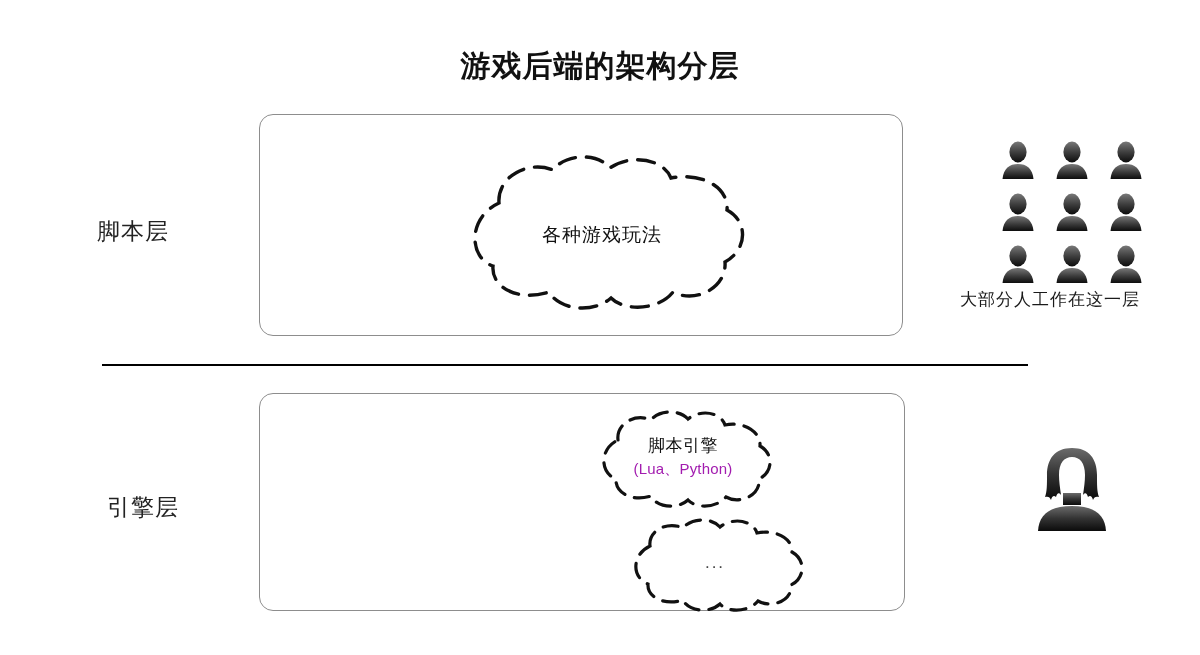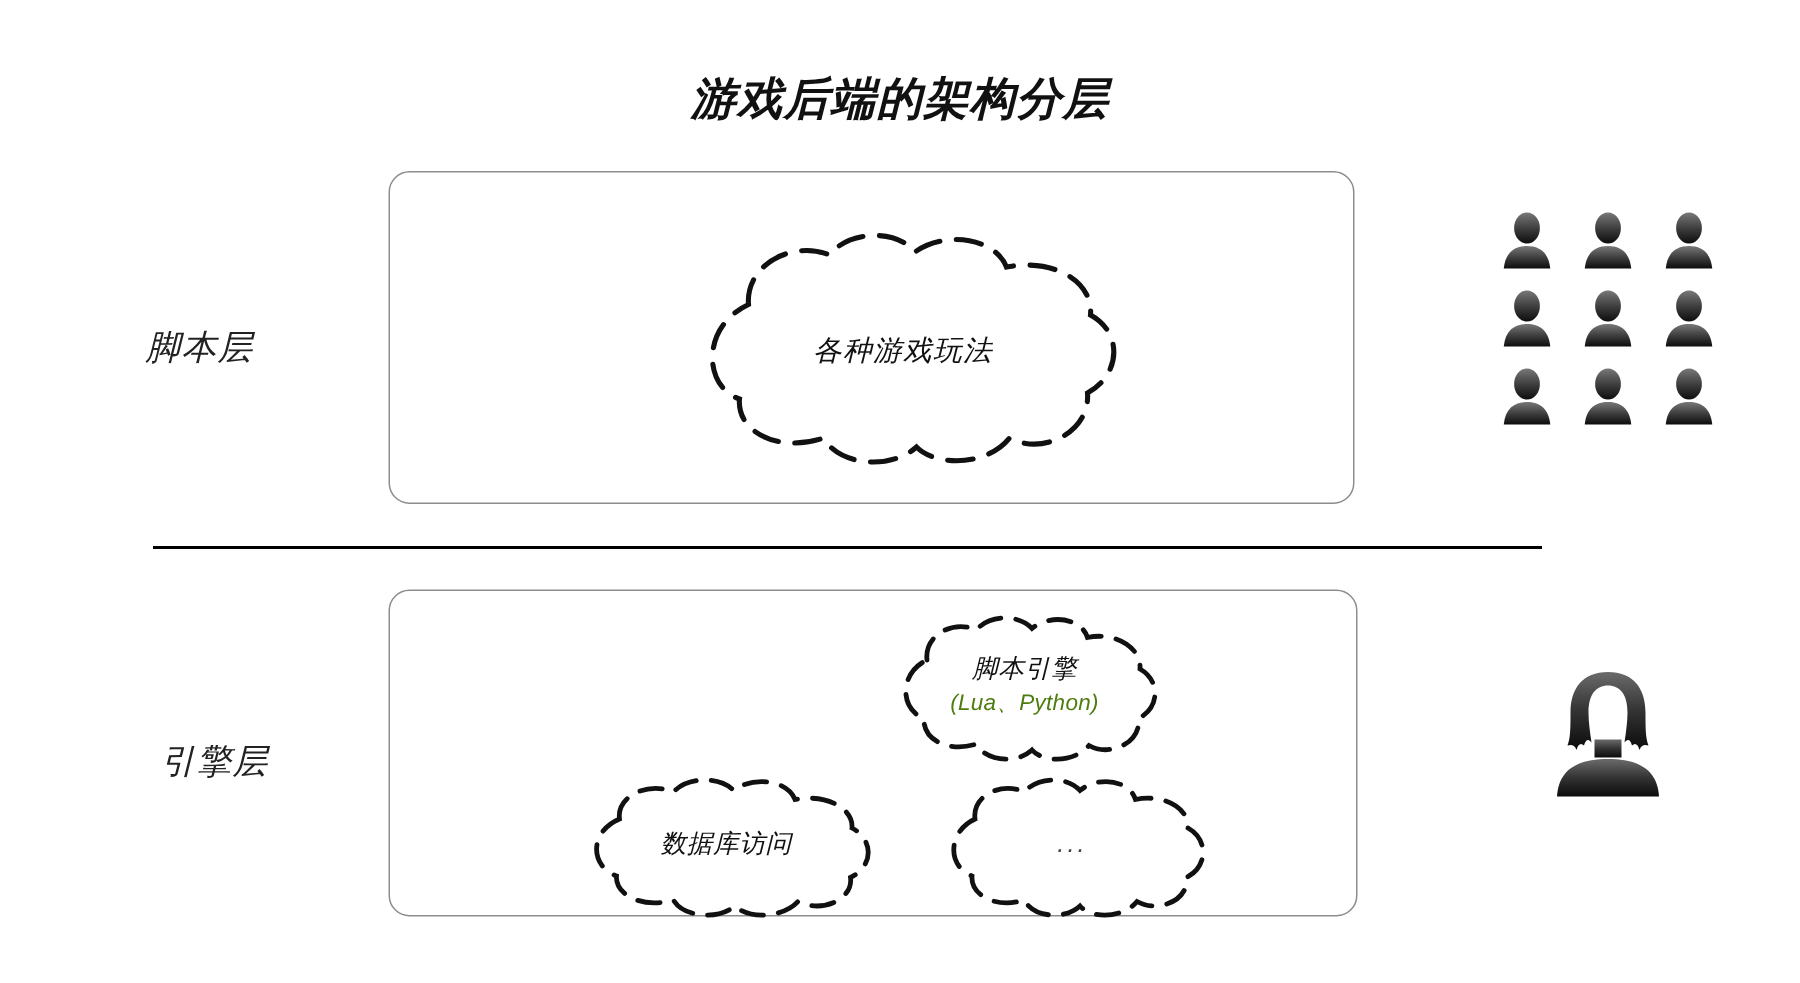--- a/index.html
+++ b/index.html
@@ -10,21 +10,20 @@
   body {
     font-family: "Liberation Sans", "DejaVu Sans", sans-serif;
     color: #1a1a1a;
   }
   #canvas {
     position: relative;
     width: 1200px;
     height: 655px;
     background: #ffffff;
     overflow: hidden;
-    font-style: italic;
   }
 
   
   #title {
     position: absolute;
     left: 0;
     top: 46px;
     width: 1200px;
     text-align: center;
     font-size: 30px;
@@ -79,21 +78,21 @@
     height: 100%;
     display: flex;
     flex-direction: column;
     align-items: center;
     justify-content: center;
     text-align: center;
     line-height: 1.42;
     pointer-events: none;
   }
   .cloud-text .l1 { font-size: 17px; color: #111111; letter-spacing: 0.5px; }
-  .cloud-text .l2 { font-size: 15px; color: #4d7c0f; letter-spacing: 0.2px; }
+  .cloud-text .l2 { font-size: 15px; color: #a21caf; letter-spacing: 0.2px; }
 
   #cloud-gameplay { left: 396px; top: 150px; width: 330px; height: 170px; }
   #cloud-gameplay .cloud-text .l1 { font-size: 19px; letter-spacing: 1px; }
 
   #cloud-network  { left: 332px; top: 410px; width: 222px; height: 96px; }
   #cloud-script-engine { left: 540px; top: 408px; width: 204px; height: 98px; }
   #cloud-database { left: 332px; top: 516px; width: 222px; height: 94px; }
   #cloud-etc      { left: 572px; top: 516px; width: 204px; height: 94px; }
   #cloud-etc .cloud-text .l1 { font-size: 17px; color: #444; letter-spacing: 2px; }
 
@@ -228,20 +227,21 @@
         </svg>
     </span>
     <span class="person-icon">
       <svg viewBox="0 0 44 44">
           <ellipse cx="22" cy="14" rx="8.6" ry="10.4" fill="url(#pg1)"></ellipse>
           <path d="M 6.5,41 C 7.5,30.5 13.5,26 22,26 C 30.5,26 36.5,30.5 37.5,41 Z" fill="url(#pg1)"></path>
         </svg>
     </span>
   </div>
 
+  <div id="caption-many">大部分人工作在这一层</div>
 
   <div id="divider"></div>
 
   <div id="label-engine" class="layer-label">引擎层</div>
 
   <div id="box-engine" class="layer-box"></div>
 
 
   <div id="cloud-script-engine" class="cloud">
     <svg viewBox="0 0 204 98" preserveAspectRatio="none" aria-hidden="true">
@@ -256,38 +256,20 @@
                C 96,102 75,99 70,88
                C 51,94 34,85 35,71
                C 19,65 18,41 37,32 Z" fill="none" stroke="#111111" stroke-width="3.2" stroke-linecap="round" stroke-dasharray="15 10"></path>
     </svg>
     <div class="cloud-text">
       <span class="l1">脚本引擎</span>
       <span class="l2">(Lua、Python)</span>
     </div>
   </div>
 
-  <div id="cloud-database" class="cloud">
-    <svg viewBox="0 0 222 94" preserveAspectRatio="none" aria-hidden="true">
-      <path d="M 40,30
-               C 38,14 60,5 76,12
-               C 85,2 107,1 116,11
-               C 129,1 152,4 157,17
-               C 178,13 196,23 195,36
-               C 210,44 209,62 194,69
-               C 196,84 174,93 159,85
-               C 149,96 126,97 117,88
-               C 105,98 82,95 76,84
-               C 56,90 37,81 38,68
-               C 21,62 19,39 40,30 Z" fill="none" stroke="#111111" stroke-width="3.2" stroke-linecap="round" stroke-dasharray="15 10"></path>
-    </svg>
-    <div class="cloud-text">
-      <span class="l1">数据库访问</span>
-    </div>
-  </div>
 
   <div id="cloud-etc" class="cloud">
     <svg viewBox="0 0 204 94" preserveAspectRatio="none" aria-hidden="true">
       <path d="M 37,30
                C 35,14 55,5 70,12
                C 78,2 98,1 107,11
                C 119,1 140,4 144,17
                C 163,13 180,23 179,36
                C 193,44 192,62 178,69
                C 180,84 159,93 145,85

